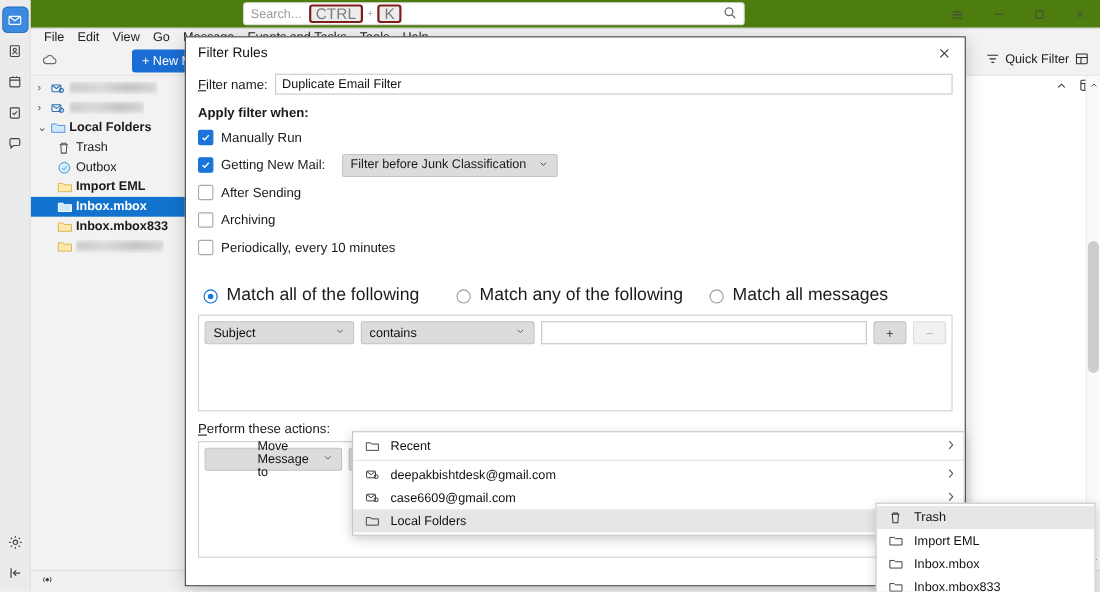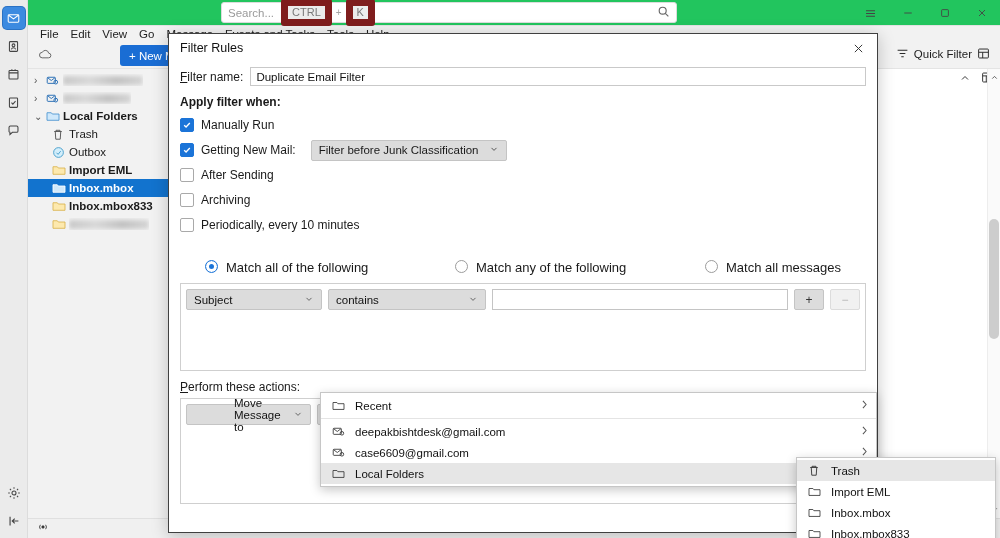--- a/index.html
+++ b/index.html
@@ -25,32 +25,32 @@
     width: 22px; height: 22px; margin: 3px 0;
     display: flex; align-items: center; justify-content: center;
     border-radius: 4px; color: #444;
   }
   .rail-btn.active { background: #3c8ae0; color: #fff; box-shadow: 0 0 0 1px #2a72c4; }
   .rail-spacer { flex: 1; }
 
   
   .topbar {
     position: absolute; left: 28px; top: 0; right: 0; height: 26px;
-    background: #22c55e; border-bottom: 1px solid #e2e2e2;
+    background: #4d7c0f; border-bottom: 1px solid #e2e2e2;
     display: flex; align-items: center;
   }
   .search-wrap {
     position: absolute; left: 193px; top: 2px; width: 456px; height: 21px;
     background: #fff; border: 1px solid #dcdcdc; border-radius: 3px;
     display: flex; align-items: center; padding: 0 6px;
   }
   .search-placeholder { color: #9a9a9a; font-size: 11.5px; }
   .kbd {
-    display: inline-block; font-size: 11px; color: #7a7a7a;
-    background: #ececec; border: 7px solid #7f1d1d; border-radius: 3px;
+    display: inline-block; font-size: 14px; color: #7a7a7a;
+    background: #ececec; border: 2px solid #7f1d1d; border-radius: 3px;
     padding: 0px 4px; margin-left: 7px; line-height: 13px;
     font-family: "Liberation Sans", sans-serif;
   }
   .kbd-plus { color: #a5a5a5; font-size: 10px; margin-left: 4px; }
   .search-icon-r { margin-left: auto; color: #666; }
   .win-ctrls { position: absolute; right: 0; top: 0; height: 26px; display: flex; }
   .win-btn {
     width: 37px; height: 26px; display: flex; align-items: center;
     justify-content: center; color: #444;
   }
@@ -177,21 +177,21 @@
     margin-left: 8px; height: 21px; min-width: 152px;
     background: #dcdcdc; border: 1px solid #c4c4c4; border-radius: 2px;
     display: flex; align-items: center; padding: 0 7px; gap: 10px;
     font-size: 11.5px;
   }
   .sel-inline .cv { color: #444; font-size: 10px; margin-left: auto; }
 
   .match-row {
     display: flex; align-items: center; margin-top: 26px; padding-left: 5px;
   }
-  .match-opt { display: flex; gap: 8px; font-size: 13px; margin-left: 20px; }
+  .match-opt { display: flex; align-items: center; gap: 8px; font-size: 16px; }
   .match-opt.o1 { width: 230px; }
   .match-opt.o2 { width: 230px; }
   .radio {
     width: 13px; height: 13px; border: 1.5px solid #9c9c9c;
     border-radius: 50%; background: #fff; flex: none;
   }
   .radio.on {
     border-color: #1b74d8; background: #fff;
     box-shadow: inset 0 0 0 3px #fff, inset 0 0 0 8px #1b74d8;
   }

